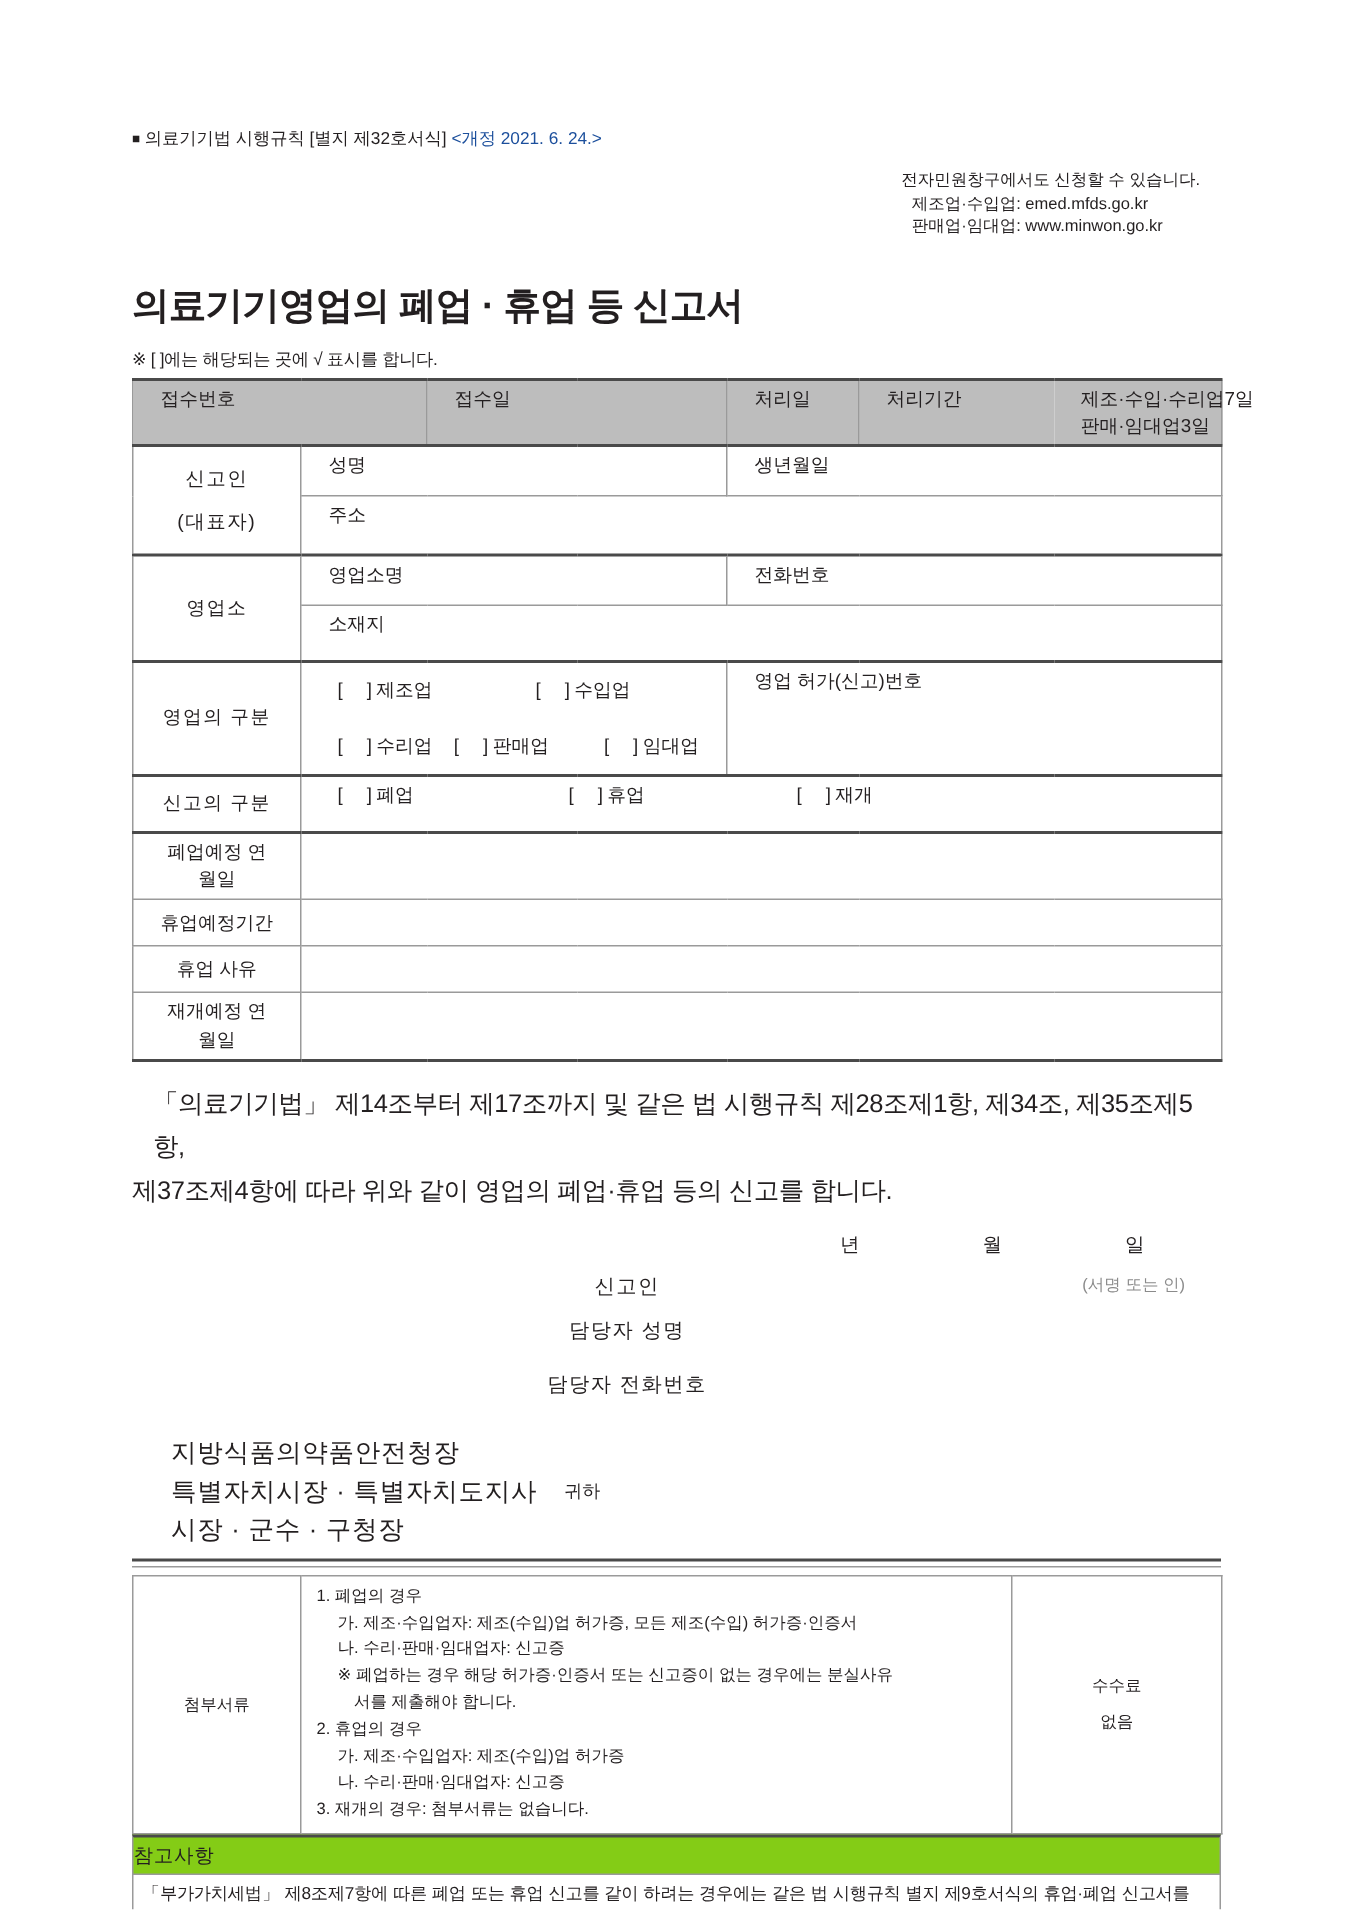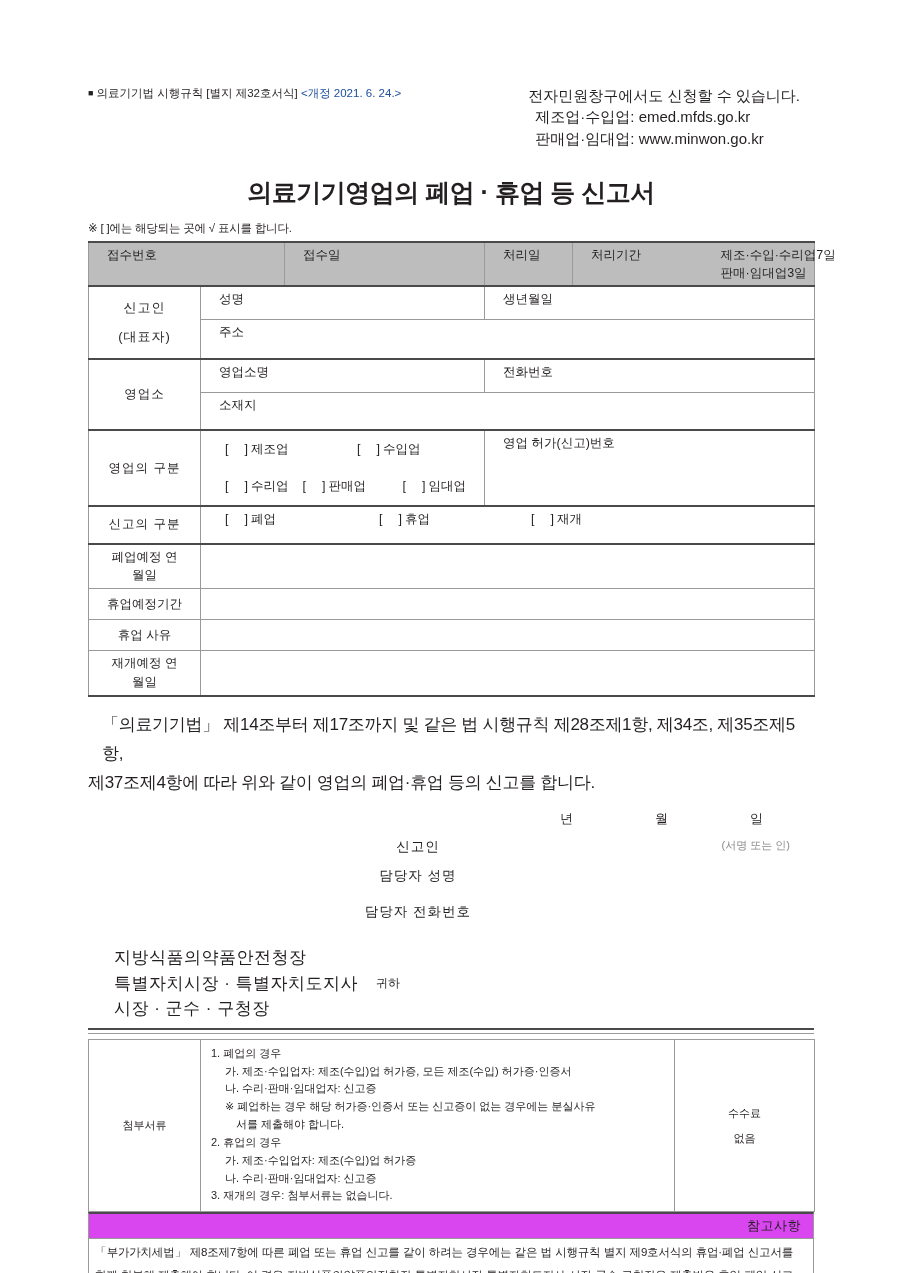--- a/index.html
+++ b/index.html
@@ -42,32 +42,33 @@
   }
   .sq {
     font-size: 9px;
     vertical-align: 1px;
     margin-right: 3px;
   }
   .rev {
     color: #1c4f9c;
   }
   .echannel {
-    font-size: 15px;
+    font-size: 11px;
     line-height: 1.42;
     text-align: left;
     padding-right: 14px;
     padding-top: 1px;
+    margin-top: 28px;
   }
   .echannel div:first-child { text-align: left; }
   .echannel .sub { padding-left: 7px; }
 
   
   .doc-title {
-    text-align: center;
+    text-align: left;
     font-size: 25px;
     font-weight: bold;
     letter-spacing: -0.5px;
     margin-top: 27px;
     margin-bottom: 12px;
   }
   .checknote {
     font-size: 11.5px;
     margin-bottom: 5px;
     letter-spacing: -0.2px;
@@ -191,26 +192,26 @@
   }
   .att-lbl { text-align: center; font-size: 12px; }
   .att-body { padding: 5px 8px 6px 8px; line-height: 1.62; }
   .att-body .l1 { padding-left: 2px; }
   .att-body .l2 { padding-left: 16px; }
   .att-body .l3 { padding-left: 27px; }
   .fee { text-align: center; font-size: 12px; line-height: 2.2; }
 
   
   .band {
-    background: #d946ef;
+    background: #84cc16;
     border: 1px solid #9a9a9a;
     border-top: 2px solid #4a4a4a;
-    text-align: right;
+    text-align: left;
     font-size: 13px;
-    padding: 3px 12px;
+    padding: 3px 0;
     letter-spacing: 0.5px;
   }
   .notes {
     border: 1px solid #9a9a9a;
     border-top: none;
     border-bottom: 2px solid #4a4a4a;
     font-size: 11.5px;
     line-height: 2.0;
     padding: 2px 20px 5px 6px;
     text-align: justify;

